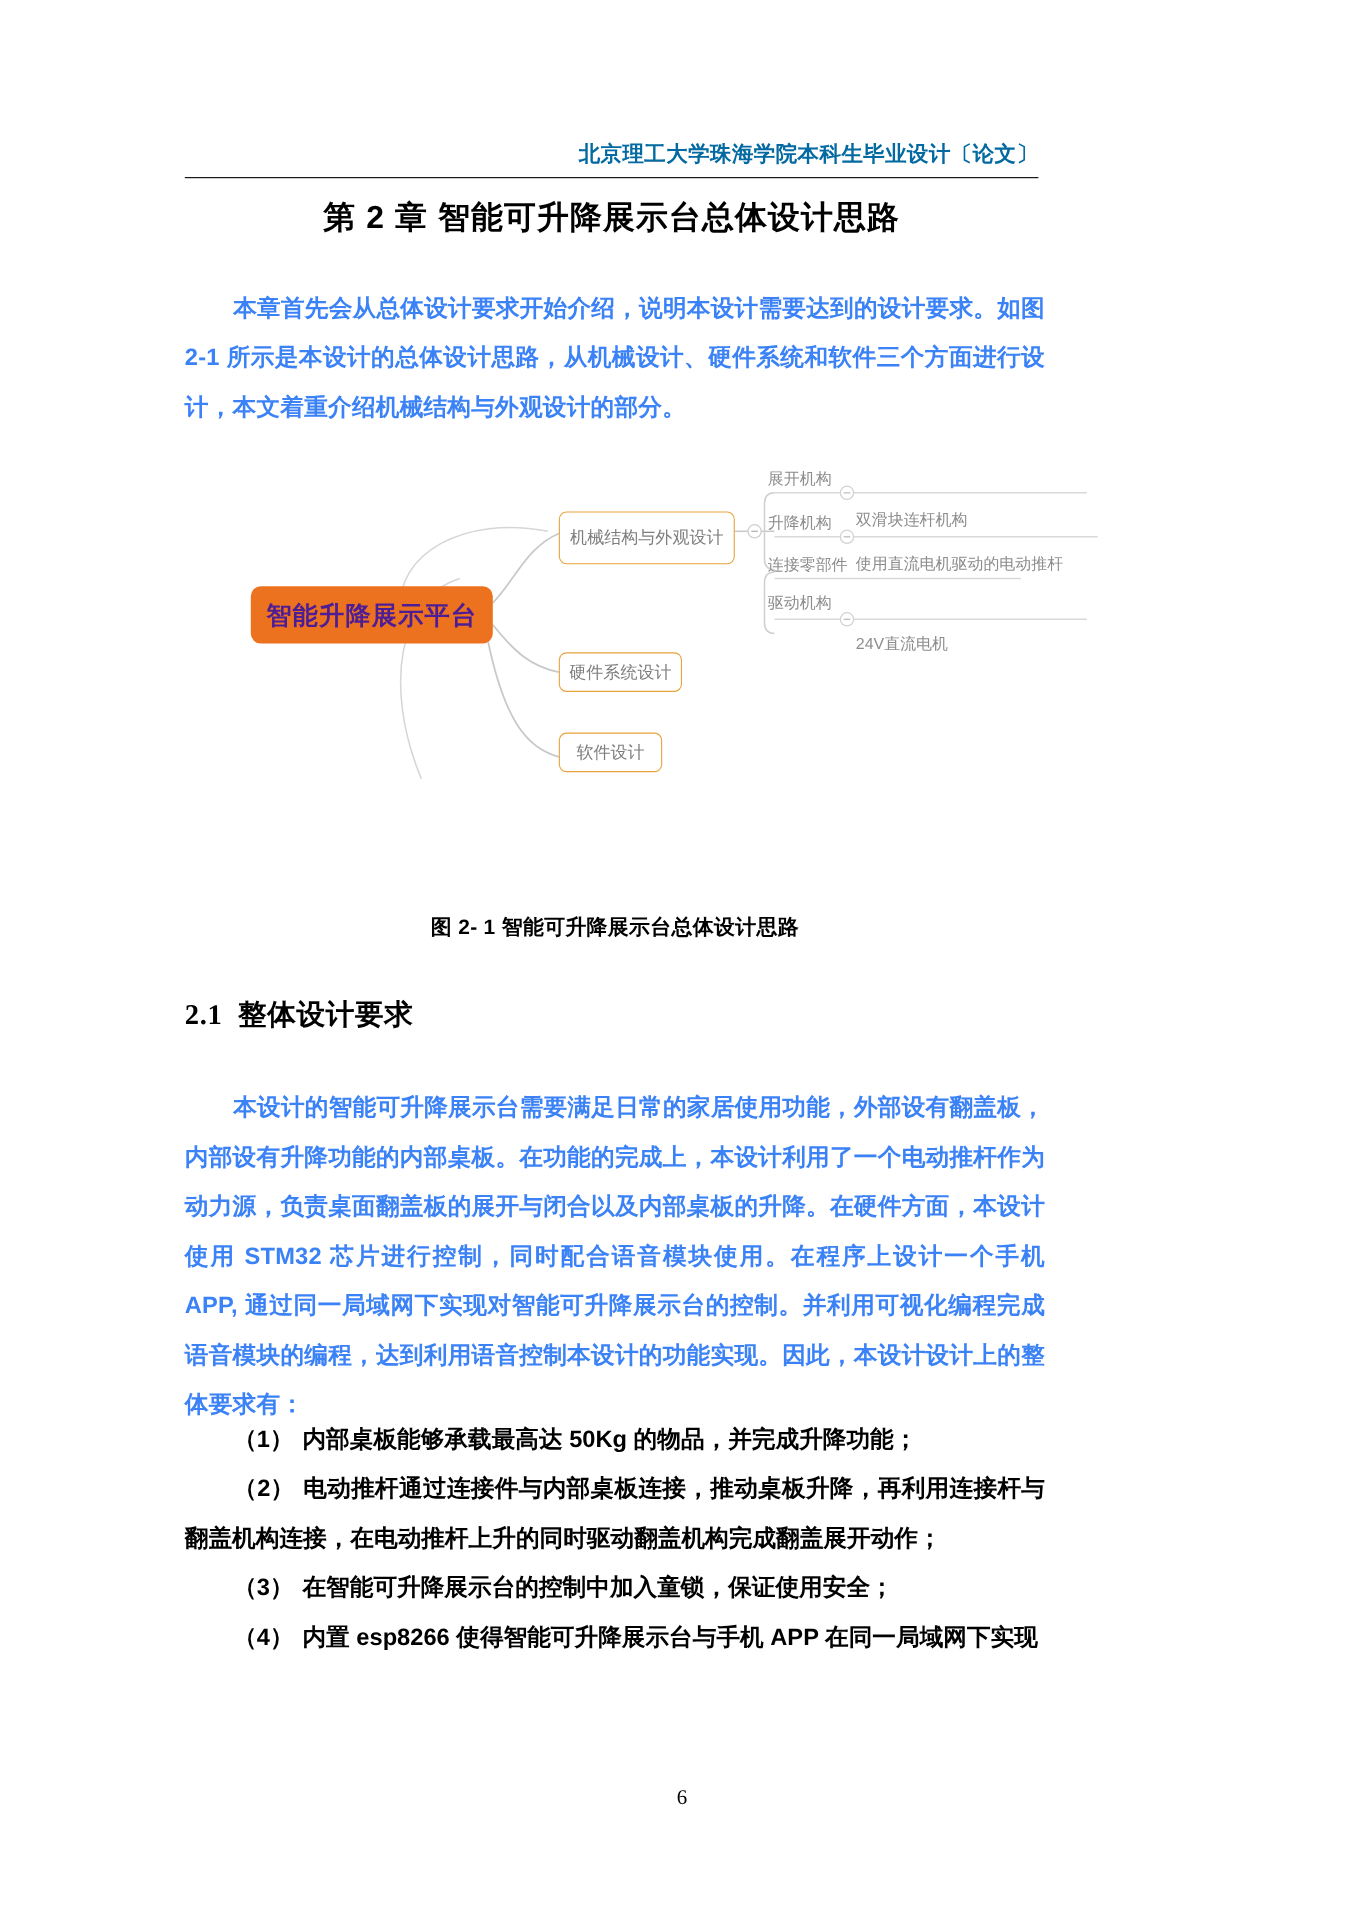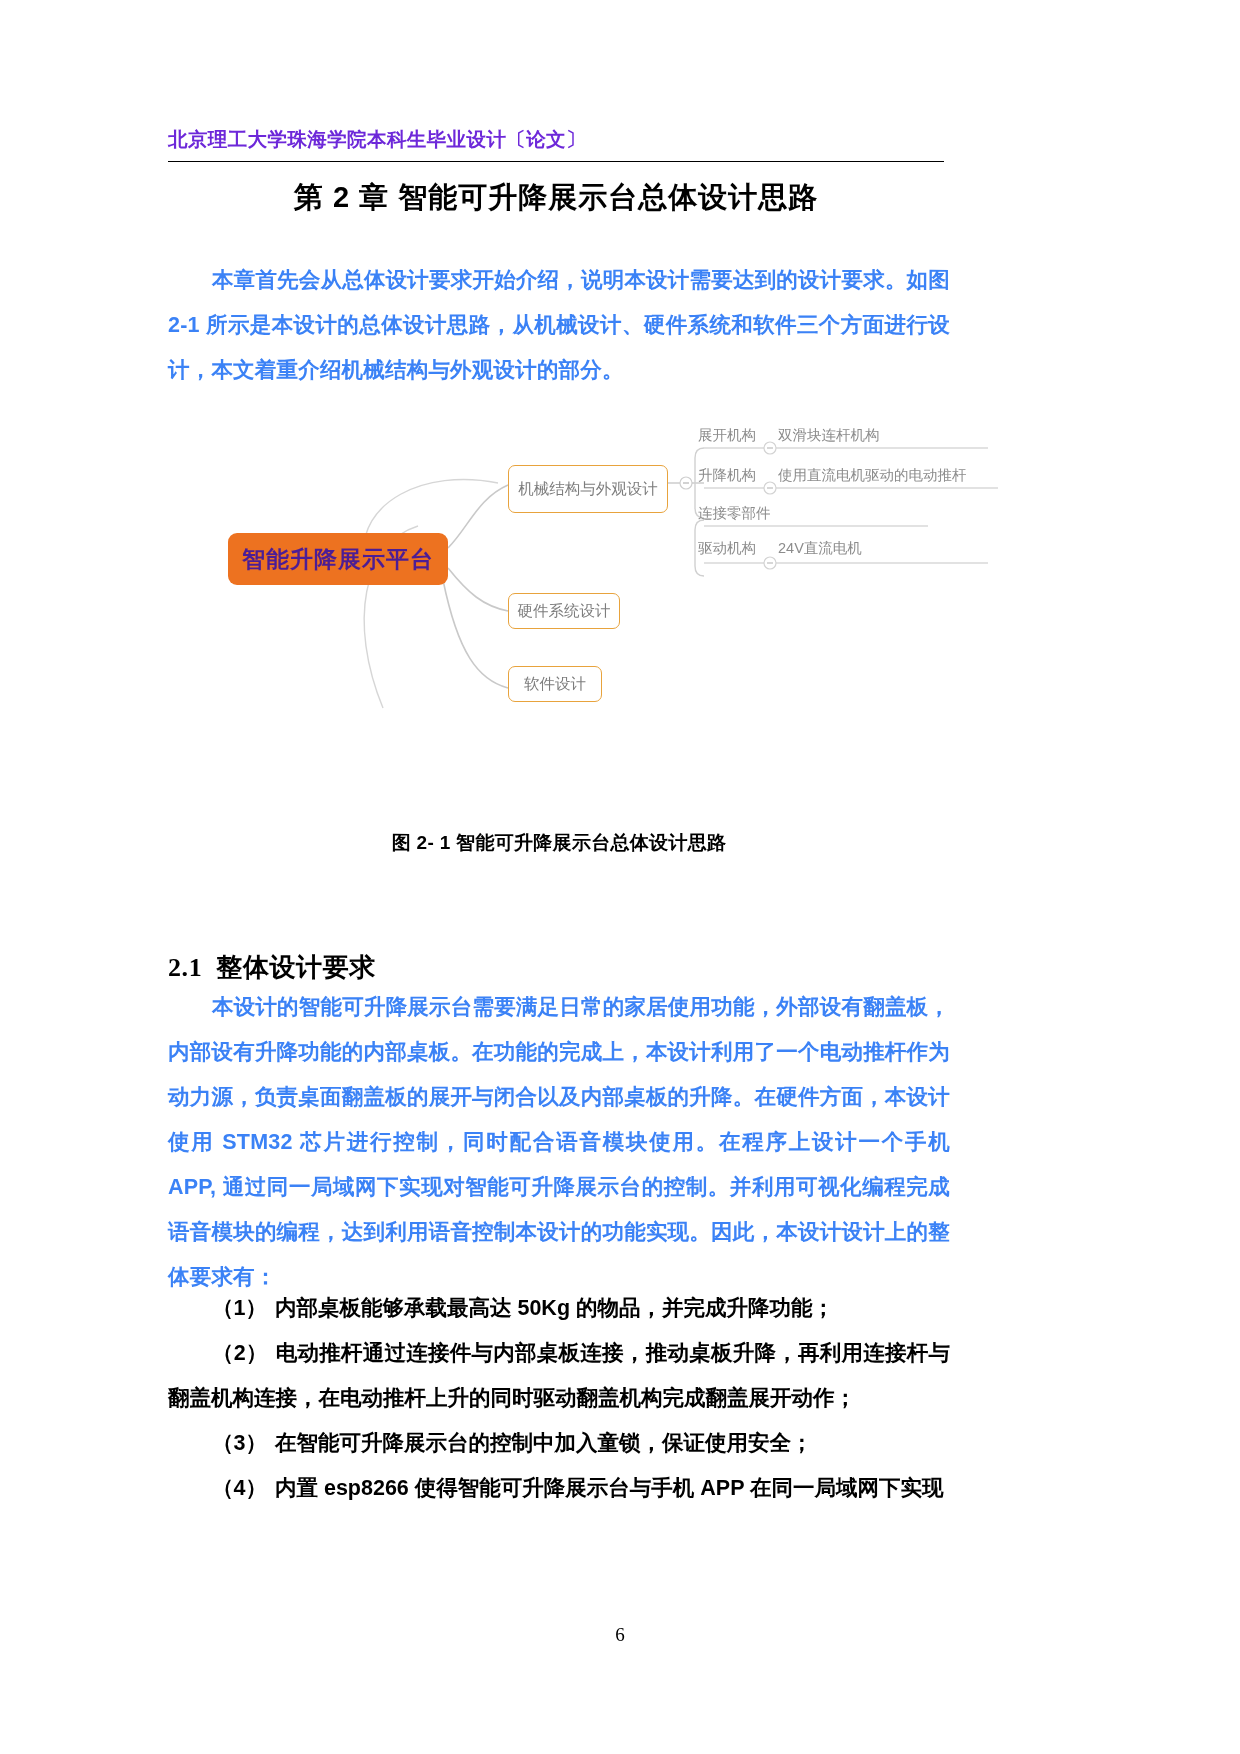--- a/index.html
+++ b/index.html
@@ -21,25 +21,25 @@
   }
 
   
   .header-block {
     position: absolute;
     left: 168px;
     top: 126px;
     width: 776px;
   }
   .header-text {
-    text-align: left;
+    text-align: right;
     font-size: 19.5px;
     letter-spacing: 0.4px;
     font-weight: 600;
-    color: #6d28d9;
+    color: #0369a1;
     font-family: "Liberation Sans", "DejaVu Sans", sans-serif;
   }
   .header-rule {
     margin-top: 8px;
     border-bottom: 1.6px solid #000;
     width: 100%;
   }
 
   
   .chapter-title {
@@ -122,21 +122,21 @@
   .node-sw    { left: 340px; top: 258px; width: 94px;  height: 36px; }
 
   .leaf {
     position: absolute;
     color: #8c8c8c;
     font-size: 14.5px;
     font-family: "Liberation Sans", "DejaVu Sans", sans-serif;
     white-space: nowrap;
   }
   .leaf-l1 { left: 530px; }
-  .leaf-l2 { left: 610px; }
+  .leaf-l2 { left: 610px; margin-top: 37px; }
   .row-1 { top: 18px; }
   .row-2 { top: 58px; }
   .row-3 { top: 96px; }
   .row-4 { top: 131px; }
 
   .figure-caption {
     position: absolute;
     left: 168px;
     top: 830px;
     width: 782px;
@@ -149,21 +149,20 @@
 
   
   .section-heading {
     position: absolute;
     left: 168px;
     top: 905px;
     font-size: 26px;
     font-weight: 700;
     letter-spacing: 0.6px;
     font-family: "Liberation Sans", "DejaVu Sans", sans-serif;
-    margin-top: 45px;
   }
   .section-heading .num {
     font-family: "Liberation Serif", "DejaVu Serif", serif;
     margin-right: 14px;
   }
 
   #req-paragraph {
     left: 168px;
     top: 985px;
     width: 782px;

